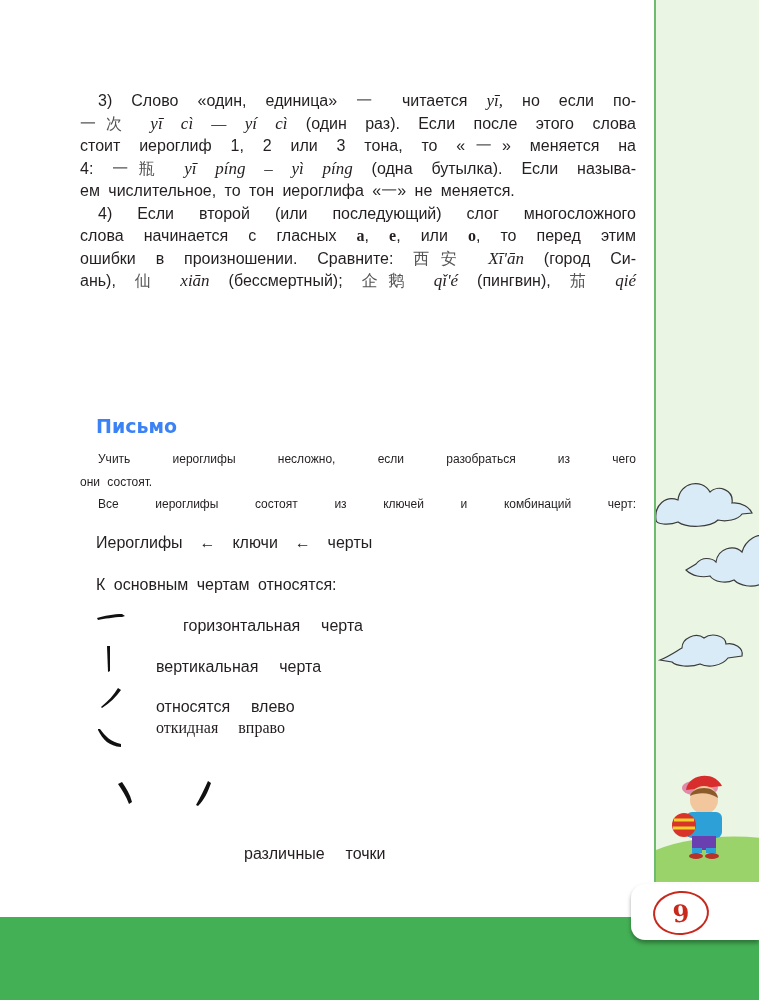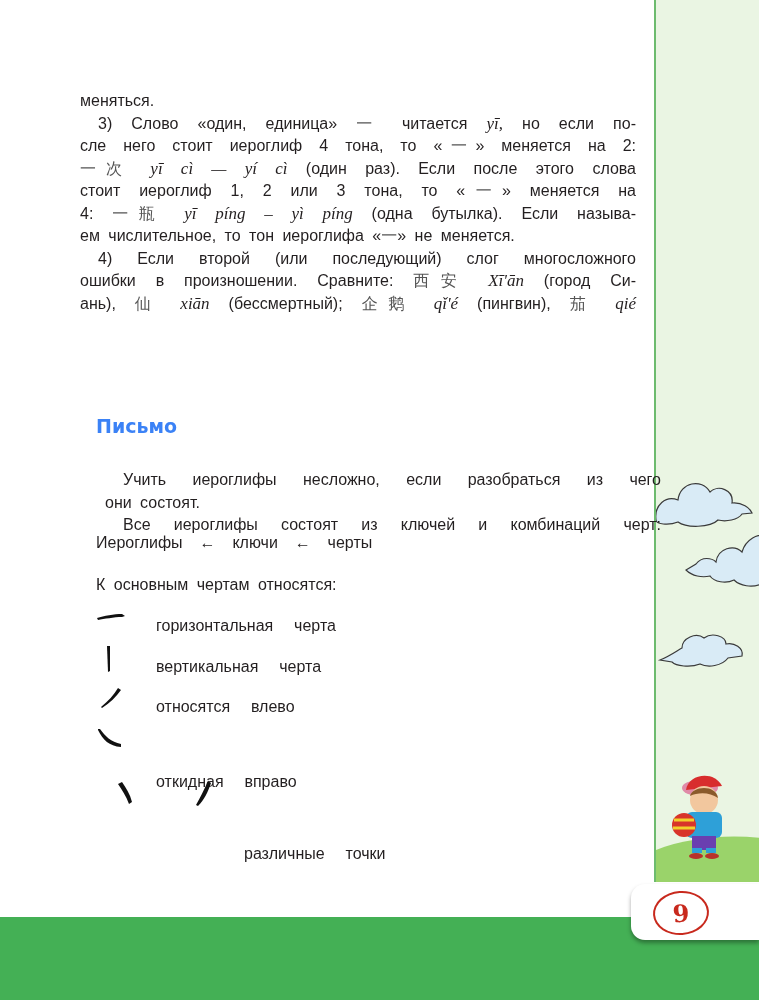--- a/index.html
+++ b/index.html
@@ -18,21 +18,21 @@
   .indent { padding-left: 18px; }
   .cjk { font-family: "DejaVu Serif", serif; color: #555; font-size: 16px; }
   .pin { font-family: "Liberation Serif", serif; font-style: italic; font-size: 17px; }
   .pin-up { font-family: "Liberation Serif", serif; font-size: 17px; }
   .bold-serif { font-family: "Liberation Serif", serif; font-weight: bold; }
   .heading {
     position: absolute; left: 96px; top: 415px;
     font-size: 19px; font-weight: bold; color: #3b82f6;
     font-family: "DejaVu Sans", sans-serif;
   }
-  .sec2 { position: absolute; left: 80px; top: 469px; width: 556px; font-size: 16px; line-height: 22.5px; margin-left: 25px; }
+  .sec2 { position: absolute; left: 80px; top: 448px; width: 556px; font-size: 12px; line-height: 22.5px; }
   .plain { position: absolute; font-size: 16px; white-space: pre; word-spacing: 4px; text-align: right; }
   .stroke-glyph { position: absolute; }
   .stroke-label { position: absolute; left: 156px; font-size: 16px; word-spacing: 6px; white-space: pre; }
 
   .side-panel {
     position: absolute; left: 654px; top: 0; width: 105px; height: 882px;
     background: #eaf5e3; border-left: 2px solid #6dbb6e; box-sizing: border-box;
   }
   .green-band { position: absolute; left: 0; top: 917px; width: 759px; height: 83px; background: #44b055; }
   .page-tab {
@@ -79,64 +79,63 @@
       <rect x="36" y="836" width="24" height="14" fill="#6a3fb0"></rect>
       <rect x="36" y="848" width="10" height="5" fill="#2ea0d8"></rect>
       <rect x="50" y="848" width="10" height="5" fill="#2ea0d8"></rect>
       <ellipse cx="40" cy="856" rx="7" ry="3" fill="#b8322a"></ellipse>
       <ellipse cx="56" cy="856" rx="7" ry="3" fill="#b8322a"></ellipse>
     </g>
   </svg>
 </div>
 
 <div class="text-col">
-  <span class="line last"><span>меняться.</span></span>
 
   <span class="line indent"><span>3) Слово «один, единица»</span> <span class="cjk">一</span> <span>читается</span> <span class="pin">yī,</span> <span>но если по-</span></span>
-  <span class="line"><span>сле него стоит иероглиф 4 тона, то «</span><span class="cjk">一</span><span>» меняется на 2:</span></span>
   <span class="line"><span class="cjk">一次</span> <span class="pin">yī cì — yí cì</span> <span>(один раз).   Если после этого слова</span></span>
   <span class="line"><span>стоит иероглиф 1,   2 или 3 тона, то «</span><span class="cjk">一</span><span>» меняется на</span></span>
   <span class="line"><span>4:</span> <span class="cjk">一瓶</span> <span class="pin">yī píng – yì píng</span> <span>(одна бутылка). Если называ-</span></span>
   <span class="line last"><span>ем числительное, то тон иероглифа  «</span><span class="cjk">一</span><span>» не меняется.</span></span>
 
   <span class="line indent"><span>4) Если второй (или последующий) слог многосложного</span></span>
+  <span class="line"><span>слова начинается с гласных</span> <span class="bold-serif">a</span>, <span class="bold-serif">e</span>, <span>или</span> <span class="bold-serif">o</span>, <span>то перед этим</span></span>
   <span class="line"><span>ошибки в произношении. Сравните:</span> <span class="cjk">西安</span> <span class="pin">Xī'ān</span> <span>(город Си-</span></span>
   <span class="line"><span>ань),</span> <span class="cjk">仙</span> <span class="pin">xiān</span> <span>(бессмертный);</span> <span class="cjk">企鹅</span> <span class="pin">qǐ'é</span> <span>(пингвин),</span> <span class="cjk">茄</span> <span class="pin">qié</span></span>
 </div>
 
 <div class="heading">Письмо</div>
 
 <div class="sec2">
   <span class="line indent"><span>Учить иероглифы несложно, если разобраться из чего</span></span>
   <span class="line last"><span>они состоят.</span></span>
   <span class="line indent"><span>Все иероглифы состоят из ключей и комбинаций черт:</span></span>
 </div>
 
 <div class="plain" style="left:96px; top:534px;">Иероглифы  ←  ключи  ←  черты</div>
 <div class="plain" style="left:96px; top:576px;">К основным чертам относятся:</div>
 
 <svg class="stroke-glyph" style="left:96px; top:610px;" width="32" height="14">
   <path d="M1,8 C8,6 18,4 26,4 L29,6 L26,7 C18,7 8,9 2,10 Z" fill="#111"></path>
 </svg>
-<div class="stroke-label" style="top:617px;">горизонтальная  черта</div>
+<div class="stroke-label" style="top:617px;margin-left:27px;">горизонтальная  черта</div>
 
 <svg class="stroke-glyph" style="left:104px; top:645px;" width="10" height="28">
   <path d="M3,1 L6,1 L6,26 L4,27 Z" fill="#111"></path>
 </svg>
 <div class="stroke-label" style="top:658px;">вертикальная  черта</div>
 
 <svg class="stroke-glyph" style="left:100px; top:687px;" width="22" height="22">
   <path d="M18,1 L21,3 C16,10 10,16 2,21 L1,20 C8,14 14,8 18,1 Z" fill="#111"></path>
 </svg>
 <div class="stroke-label" style="top:698px;">относятся  влево</div>
 
 <svg class="stroke-glyph" style="left:97px; top:728px;" width="26" height="22">
   <path d="M1,1 L3,1 C8,8 14,14 24,16 L24,19 C12,18 6,12 1,2 Z" fill="#111"></path>
 </svg>
-<div class="stroke-label" style="top:773px;">откидная  вправо</div>
+<div class="stroke-label" style="top:719px;font-family:Liberation Serif, serif;">откидная  вправо</div>
 
 <svg class="stroke-glyph" style="left:116px; top:780px;" width="100" height="28">
   <path d="M2,4 L6,2 C10,8 14,14 16,22 L13,24 C10,16 6,10 2,4 Z" fill="#111"></path>
   <path d="M92,1 L95,3 C92,12 88,20 82,26 L80,25 C84,18 88,10 92,1 Z" fill="#111"></path>
 </svg>
 <div class="stroke-label" style="left:244px; top:810px;margin-top:35px;">различные  точки</div>
 
 <div class="green-band"></div>
 <div class="page-tab">
   <div class="page-num-circle">9</div>

